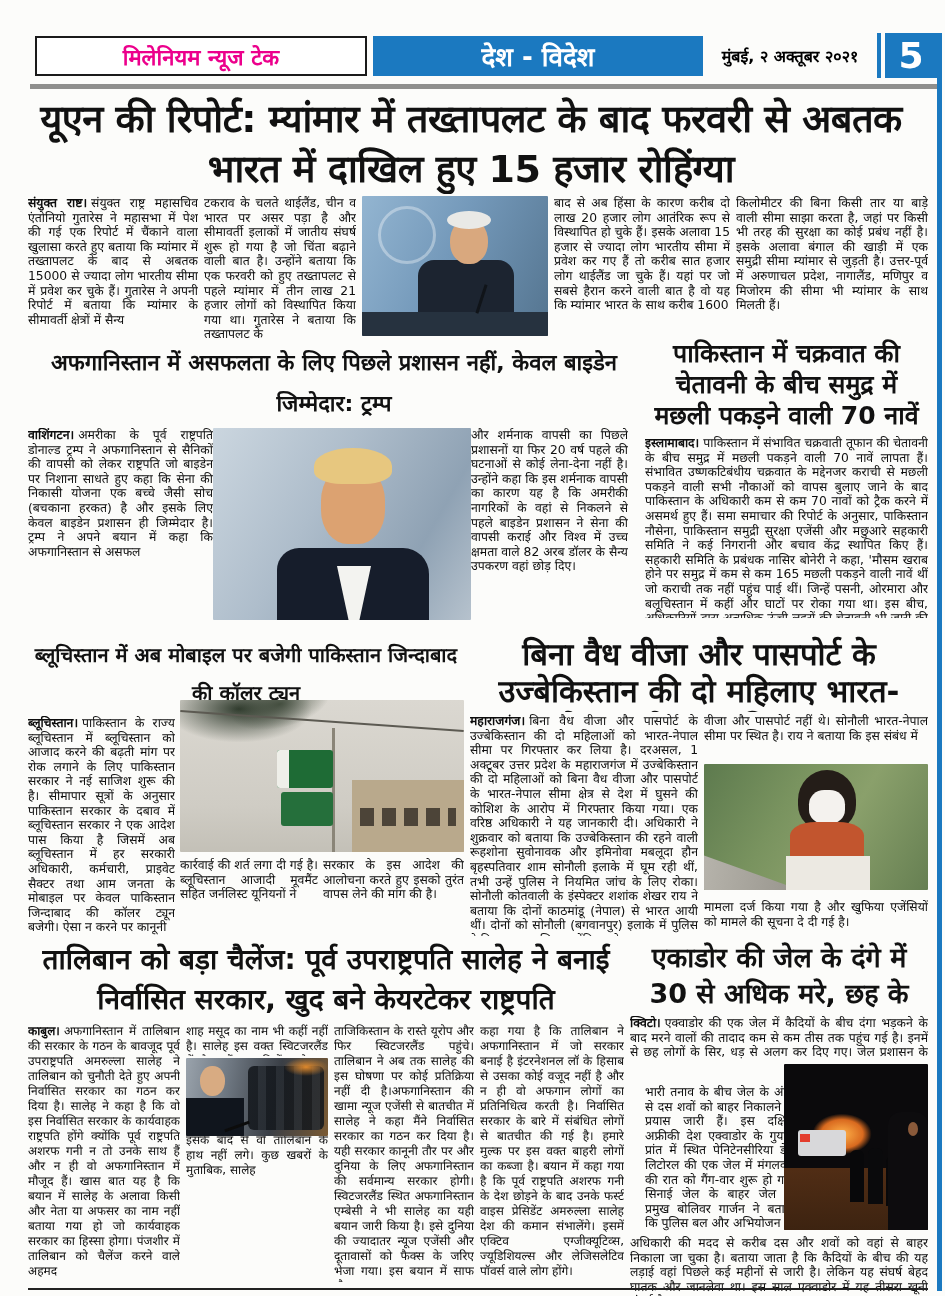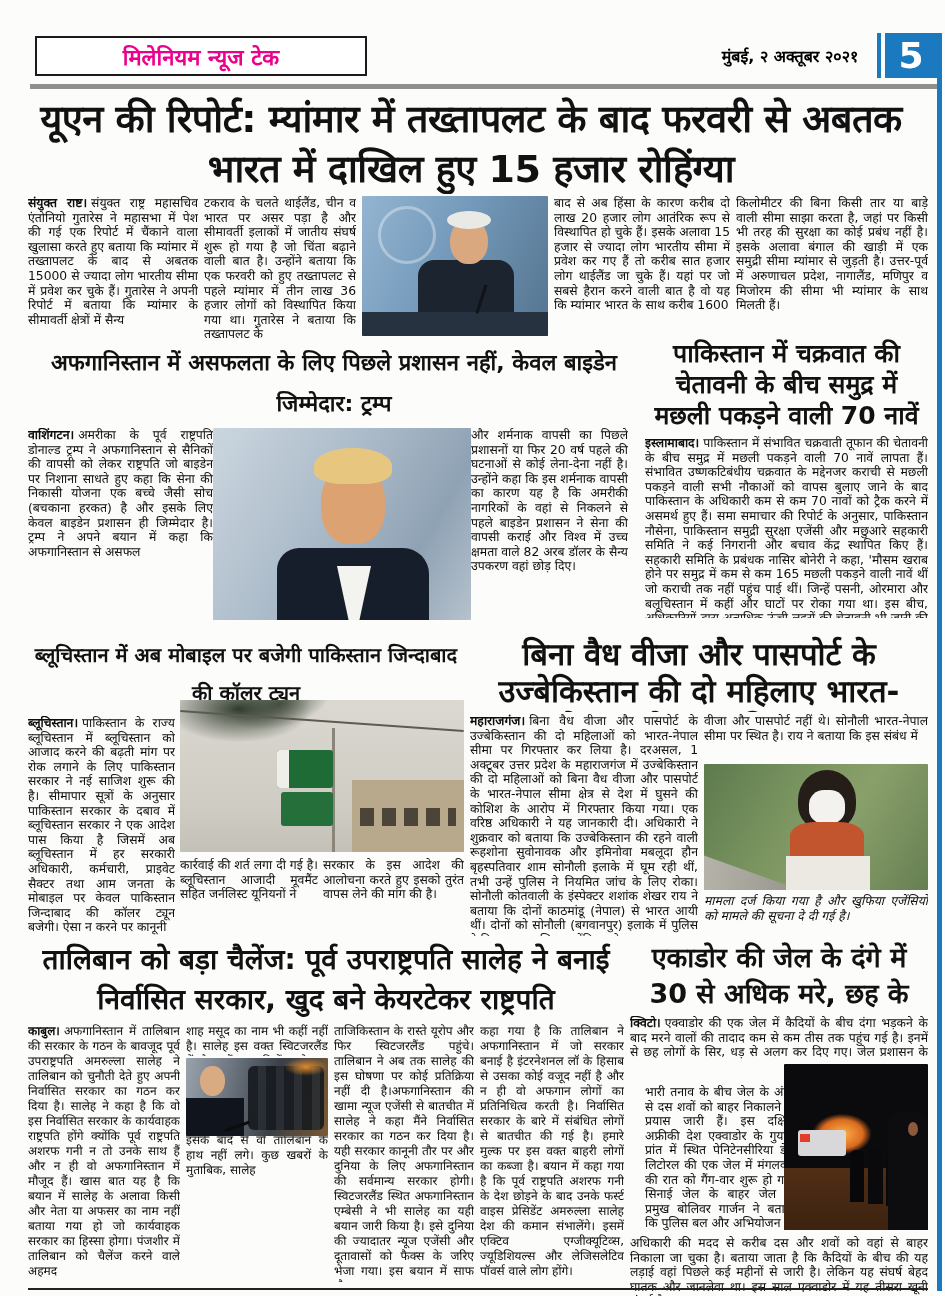--- a/index.html
+++ b/index.html
@@ -42,21 +42,21 @@
   .art-bal { left:28px; top:636px; width:436px; height:300px; }
   .art-bal h2 { font-size:20px; line-height:38px; height:78px; }
   .bal-c1 { position:absolute; left:0; top:80px; width:147px; height:220px; }
   .bal-c2 { position:absolute; left:152px; top:222px; width:138px; height:78px; }
   .bal-c3 { position:absolute; left:295px; top:222px; width:141px; height:78px; }
 
   .art-uzb { left:470px; top:636px; width:458px; height:300px; }
   .art-uzb h2 { font-size:31px; line-height:37px; height:76px; }
   .uzb-c1 { position:absolute; left:0; top:78px; width:228px; height:222px; }
   .uzb-c2top { position:absolute; left:234px; top:78px; width:224px; height:46px; }
-  .uzb-cap { position:absolute; left:234px; top:258px; width:224px; height:42px;font-style:italic; }
+  .uzb-cap { position:absolute; left:234px; top:264px; width:224px; height:42px; }
 
   .art-tal { left:28px; top:940px; width:596px; height:345px; }
   .art-tal h2 { font-size:28px; line-height:40px; height:82px; }
   .tal-body { position:absolute; left:0; top:84px; width:596px; height:258px; display:flex; gap:6px; }
   .tal-body .col { line-height:15px; font-size:12px; }
   .tal-c1{width:152px;} .tal-c2{width:142px; position:relative;} .tal-c3{width:140px;} .tal-c4{width:144px;}
   .tal-c2 .top { height:32px; }
   .tal-c2 .bottom { height:146px; margin-top:2px; }
 
   .art-ecu { left:630px; top:940px; width:298px; height:346px; }
@@ -121,32 +121,33 @@
   .e-guy { right:0; bottom:0; width:40px; height:118px; background:#0d0c0e; border-radius:13px 13px 0 0; }
   .e-ear { right:10px; top:58px; width:10px; height:14px; background:#8a5a3a; border-radius:50%; }
 </style>
 </head>
 <body>
 
 <div class="page">
 
   <div class="topbar">
     <div class="masthead">मिलेनियम न्यूज टेक</div>
+    <div class="sectionbox">देश - विदेश</div>
     <div class="datebox">मुंबई, २ अक्तूबर २०२१</div>
     <div class="vline"></div>
     <div class="pagenum">5</div>
   </div>
   <div class="header-rule"></div>
   <div class="edge-bar"></div>
 
   <h1 class="main-hl">यूएन की रिपोर्ट: म्यांमार में तख्तापलट के बाद फरवरी से अबतक भारत में दाखिल हुए 15 हजार रोहिंग्या</h1>
 
   <div class="art art-un">
     <p class="col c1"><strong class="dl">संयुक्त राष्ट।</strong><span>संयुक्त राष्ट्र महासचिव एंतोनियो गुतारेस ने महासभा में पेश की गई एक रिपोर्ट में चैंकाने वाला खुलासा करते हुए बताया कि म्यांमार में तख्तापलट के बाद से अबतक 15000 से ज्यादा लोग भारतीय सीमा में प्रवेश कर चुके हैं। गुतारेस ने अपनी रिपोर्ट में बताया कि म्यांमार के सीमावर्ती क्षेत्रों में सैन्य</span></p>
-    <p class="col c2">टकराव के चलते थाईलैंड, चीन व भारत पर असर पड़ा है और सीमावर्ती इलाकों में जातीय संघर्ष शुरू हो गया है जो चिंता बढ़ाने वाली बात है। उन्होंने बताया कि एक फरवरी को हुए तख्तापलट से पहले म्यांमार में तीन लाख 36 हजार लोगों को विस्थापित किया गया था। गुतारेस ने बताया कि तख्तापलट के</p>
+    <p class="col c2">टकराव के चलते थाईलैंड, चीन व भारत पर असर पड़ा है और सीमावर्ती इलाकों में जातीय संघर्ष शुरू हो गया है जो चिंता बढ़ाने वाली बात है। उन्होंने बताया कि एक फरवरी को हुए तख्तापलट से पहले म्यांमार में तीन लाख 21 हजार लोगों को विस्थापित किया गया था। गुतारेस ने बताया कि तख्तापलट के</p>
     <div class="photo ph-un">
       <div class="p un-logo"></div>
       <div class="p un-suit"></div>
       <div class="p un-head"></div>
       <div class="p un-hair"></div>
       <div class="p un-desk"></div>
       <div class="p un-mic"></div>
     </div>
     <p class="col c3">बाद से अब हिंसा के कारण करीब दो लाख 20 हजार लोग आतंरिक रूप से विस्थापित हो चुके हैं। इसके अलावा 15 हजार से ज्यादा लोग भारतीय सीमा में प्रवेश कर गए हैं तो करीब सात हजार लोग थाईलैंड जा चुके हैं। यहां पर जो सबसे हैरान करने वाली बात है वो यह कि म्यांमार भारत के साथ करीब 1600</p>
     <p class="col c4">किलोमीटर की बिना किसी तार या बाड़े वाली सीमा साझा करता है, जहां पर किसी भी तरह की सुरक्षा का कोई प्रबंध नहीं है। इसके अलावा बंगाल की खाड़ी में एक समुद्री सीमा म्यांमार से जुड़ती है। उत्तर-पूर्व में अरुणाचल प्रदेश, नागालैंड, मणिपुर व मिजोरम की सीमा भी म्यांमार के साथ मिलती हैं।</p>

